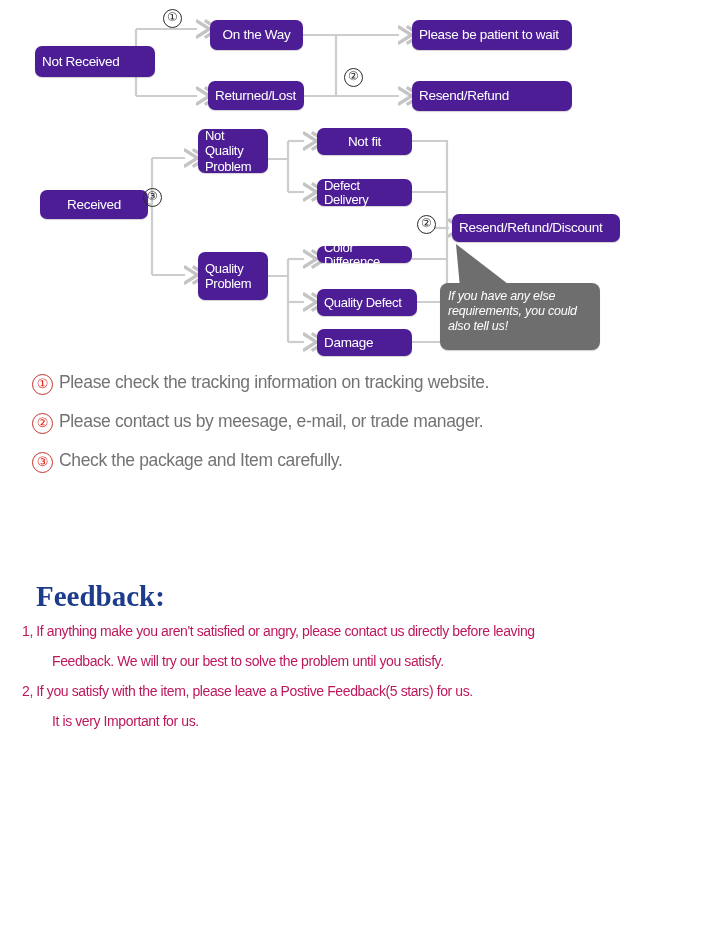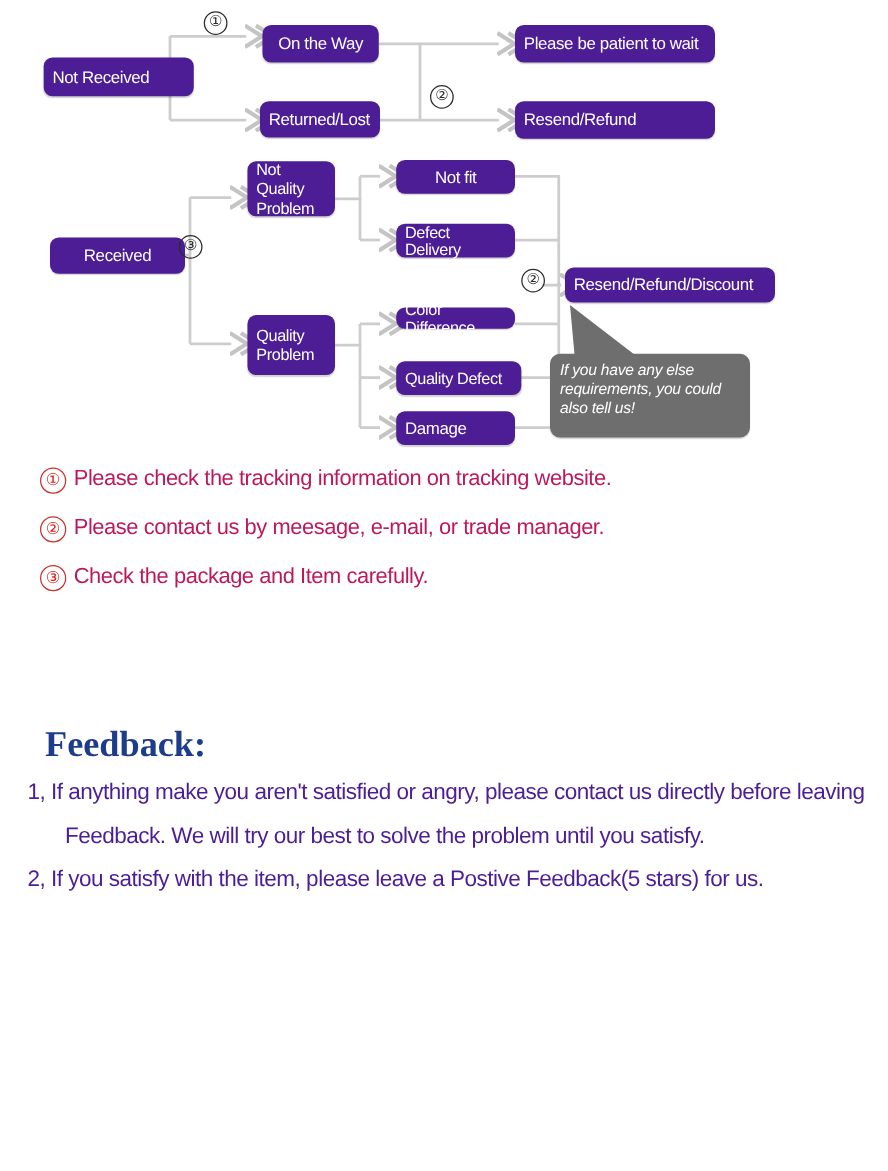--- a/index.html
+++ b/index.html
@@ -101,21 +101,21 @@
     border-radius: 50%;
     color: #d9201c;
     font-family: "Liberation Serif", serif;
     font-size: 13px;
     line-height: 17px;
     text-align: center;
     margin-right: 6px;
     margin-top: 2px;
   }
   .note-text {
-    color: #be185d;
+    color: #737373;
     font-size: 17.5px;
     letter-spacing: -0.35px;
     font-family: "Liberation Sans", sans-serif;
   }
 
   
   #feedback {
     position: absolute;
     left: 0;
     top: 580px;
@@ -124,22 +124,22 @@
   #feedback-title {
     font-family: "Liberation Serif", serif;
     font-weight: bold;
     font-size: 29px;
     color: #1d3c8c;
     padding-left: 36px;
     margin: 0 0 10px 0;
     letter-spacing: 0px;
   }
   .fb-line {
-    font-size: 18px;
-    color: #4c1d95;
+    font-size: 14px;
+    color: #be185d;
     letter-spacing: -0.4px;
     padding-left: 22px;
     margin-bottom: 14px;
     font-family: "Liberation Sans", sans-serif;
   }
   .fb-line.indent { padding-left: 52px; }
 </style>
 </head>
 <body>
 
@@ -245,13 +245,14 @@
     <span class="note-num">③</span>
     <span class="note-text">Check the package and Item carefully.</span>
   </div>
 </div>
 
 <div id="feedback">
   <div id="feedback-title">Feedback:</div>
   <div class="fb-line">1, If anything make you aren't satisfied or angry, please contact us directly before leaving</div>
   <div class="fb-line indent">Feedback. We will try our best to solve the problem until you satisfy.</div>
   <div class="fb-line">2, If you satisfy with the item, please leave a Postive Feedback(5 stars) for us.</div>
+  <div class="fb-line indent">It is very Important for us.</div>
 </div>
 
 </body></html>

